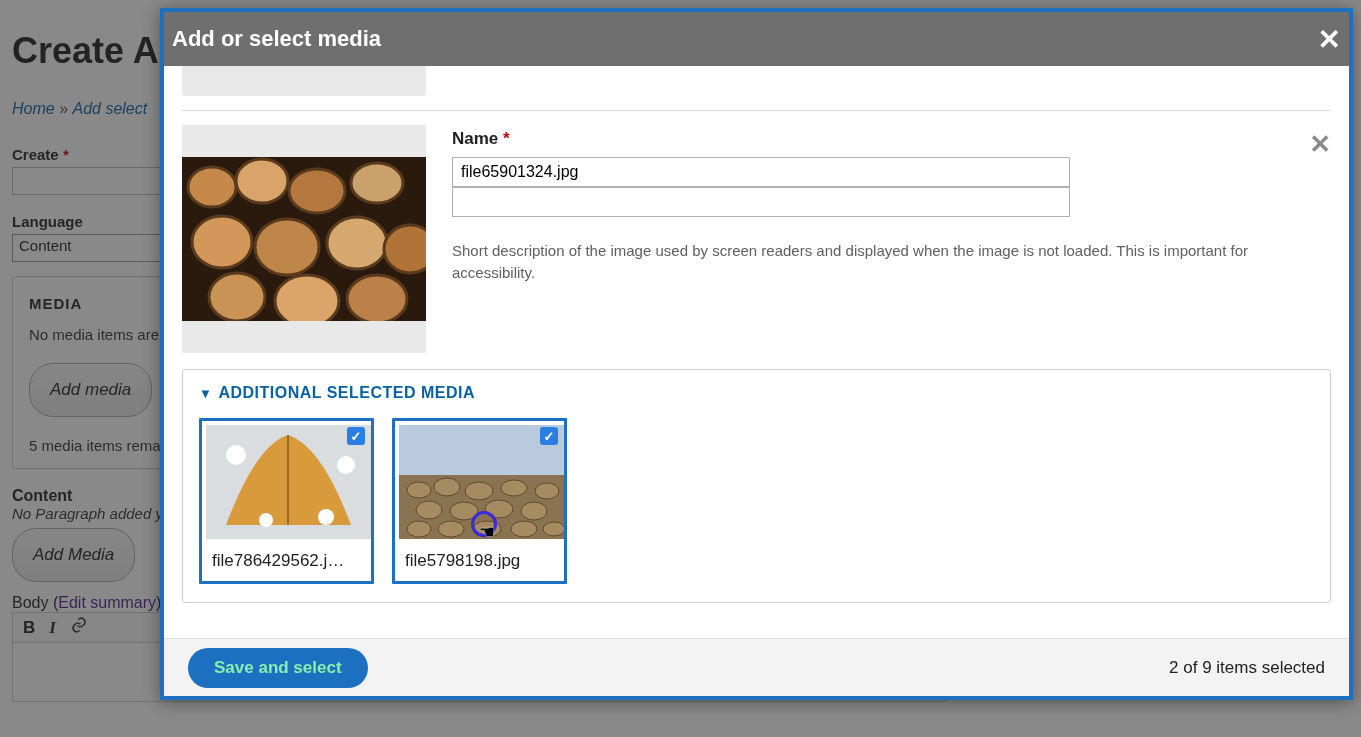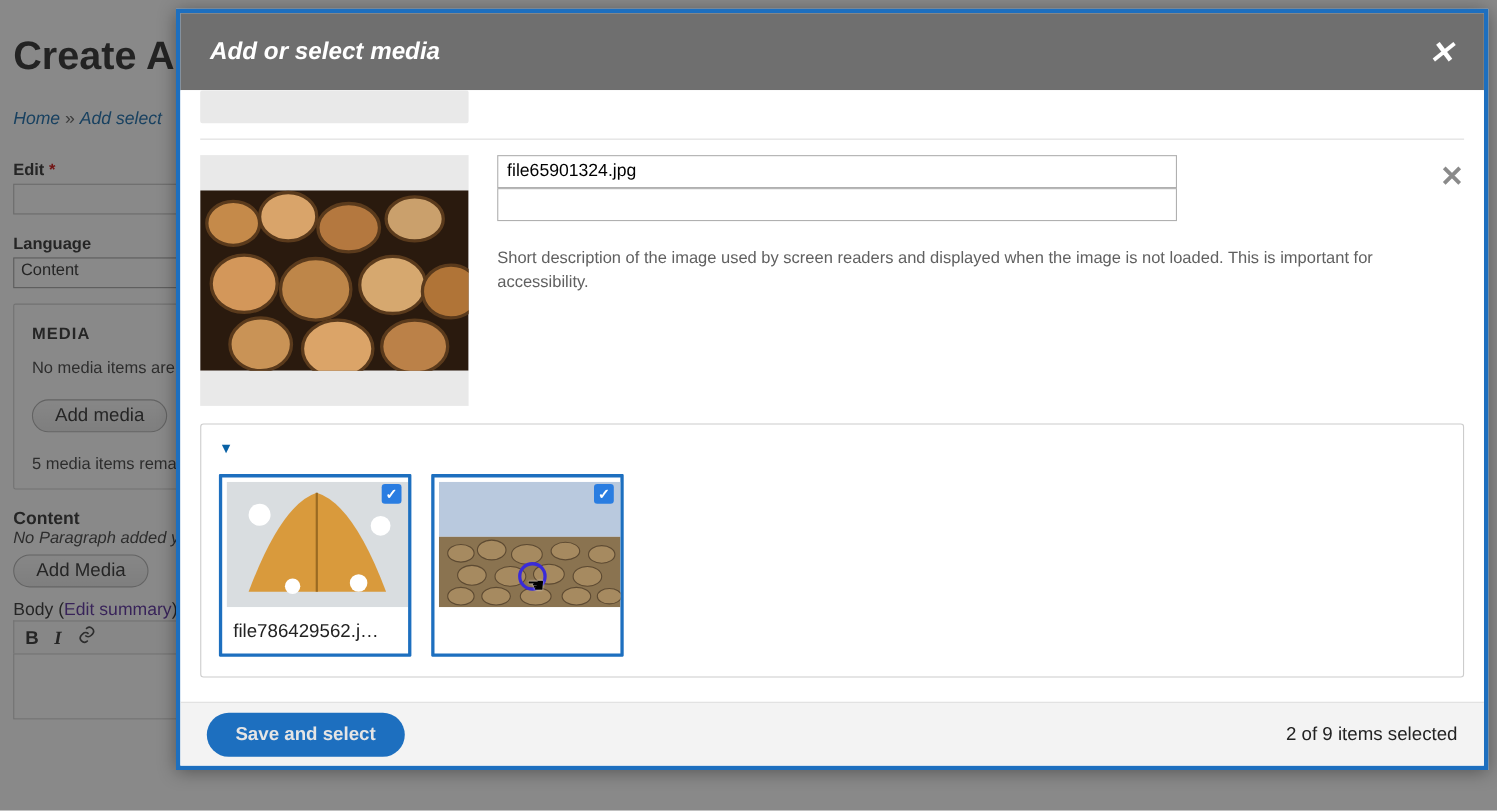--- a/index.html
+++ b/index.html
@@ -11,37 +11,37 @@
   .page h1 { margin:18px 0 28px 0; font-weight:700; font-size:36px; color:#1e1e1e; }
   .breadcrumb { font-size:16px; color:#0861a5; margin-bottom:28px; }
   .breadcrumb a { color:#0861a5; text-decoration:none;font-style:italic; }
   .breadcrumb .sep { color:#555; }
   .form-label { font-size:15px; font-weight:700; color:#222; margin:6px 0 4px; }
   .req { color:#c00; }
   .text-input { width:935px; max-width:935px; height:28px; border:1px solid #bbb; background:#fff; padding:2px 6px; font-size:14px; }
   .select { width:220px; height:28px; border:1px solid #999; background:#fff; padding:2px 6px; font-size:15px; }
   .panel { border:1px solid #ccc; border-radius:2px; width:935px; padding:14px 16px; margin-top:14px; background:#fff; }
   .panel-h { font-weight:700; letter-spacing:1px; font-size:15px; margin:4px 0 14px; }
-  .btn-pill { display:inline-block; border:1px solid #aaa; background:linear-gradient(#fafafa,#e7e7e7); border-radius:24px; padding:4px 20px; font-size:17px; cursor:pointer; color:#222; }
+  .btn-pill { display:inline-block; border:1px solid #aaa; background:linear-gradient(#fafafa,#e7e7e7); border-radius:24px; padding:16px 20px; font-size:17px; cursor:pointer; color:#222;font-style:italic; }
   .muted { color:#333; font-size:15px; }
   .content-label { font-weight:700; font-size:16px; margin-top:18px; }
   .italic { font-style:italic; }
   .body-line { font-size:16px; margin-top:12px; }
   .body-line a { color:#4c1d95; text-decoration:none; }
   .toolbar { width:935px; height:30px; border:1px solid #ccc; border-bottom:none; display:flex; align-items:center; gap:14px; padding:0 10px; background:#fafafa; }
   .toolbar .tbtn { font-weight:700; font-size:17px; cursor:pointer; }
   .toolbar .tbtn.italicf { font-style:italic; font-family: Georgia, serif; }
   .editor-area { width:935px; height:60px; border:1px solid #ccc; }
 
   
   .backdrop { position:absolute; inset:0; background:rgba(40,40,40,0.55); }
 
   
   .modal { position:absolute; left:160px; top:8px; width:1193px; height:692px; border:4px solid #1d6fbf; background:#fff; display:flex; flex-direction:column; box-shadow:0 2px 16px rgba(0,0,0,.4); }
-  .modal-header { height:70px; background:#6f6f6f; color:#fff; display:flex; align-items:center; padding:0 27px; justify-content:space-between;font-style:italic; }
+  .modal-header { height:54px; background:#6f6f6f; color:#fff; display:flex; align-items:center; padding:0 8px; justify-content:space-between; }
   .modal-title { font-size:22px; font-weight:700; }
   .close-x { font-size:28px; font-weight:700; cursor:pointer; color:#fff; }
   .modal-body { flex:1; overflow:auto; background:#fff; padding:0 18px 18px 18px; }
 
   .prev-placeholder { width:244px; height:30px; background:#e9e9e9; border-radius:2px; margin-top:0; }
   .divider { height:1px; background:#ddd; margin:14px 0; }
 
   .media-edit-row { display:flex; gap:26px; position:relative; }
   .thumb-large { width:244px; height:228px; background:#e9e9e9; display:flex; align-items:center; justify-content:center; }
   .thumb-large svg { width:244px; height:164px; }
@@ -56,21 +56,21 @@
   .additional-head .tri { font-size:13px; }
   .tiles { display:flex; gap:18px; margin-top:16px; }
   .tile { width:175px; border:3px solid #1d6fbf; background:#fff; border-radius:1px; }
   .tile-imgwrap { position:relative; margin:4px; }
   .tile-img { width:165px; height:114px; display:block; }
   .tile-check { position:absolute; top:2px; right:2px; width:18px; height:18px; background:#2a7de1; border-radius:3px; display:flex; align-items:center; justify-content:center; color:#fff; font-size:13px; font-weight:700; }
   .tile-cap { font-size:17px; padding:8px 10px 10px; white-space:nowrap; overflow:hidden; text-overflow:ellipsis; }
 
   .modal-footer { height:58px; border-top:1px solid #e0e0e0; background:#f3f3f3; display:flex; align-items:center; padding:0 24px; justify-content:space-between; }
   .footer-left { display:flex; gap:18px; }
-  .btn-primary { border:none; background:#1d6fbf; color:#e5e5e5; border-radius:26px; padding:10px 26px; font-size:17px; font-weight:600; cursor:pointer; }
+  .btn-primary { border:none; background:#1d6fbf; color:#86efac; border-radius:26px; padding:10px 26px; font-size:17px; font-weight:600; cursor:pointer; }
   .btn-secondary { border:1px solid #b6b6b6; background:linear-gradient(#fafafa,#e7e7e7); color:#222; border-radius:26px; padding:10px 26px; font-size:17px; cursor:pointer; }
   .footer-status { font-size:17px; color:#222; }
 
   
   .cursor { position:absolute; left:475px; top:515px; pointer-events:none; }
   .cursor .ring { width:26px; height:26px; border:3px solid #3a2bd9; border-radius:50%; position:absolute; left:-4px; top:-4px; }
   .cursor .hand { position:absolute; left:4px; top:6px; font-size:18px; color:#000; text-shadow:0 0 2px #fff; }
 
   
   .icon-link svg { width:18px; height:18px; }
@@ -80,21 +80,21 @@
 
 <div class="page">
   <h1>Create Article</h1>
   <div class="breadcrumb">
     <a href="#">Home</a>
     <span class="sep"> » </span>
     <a href="#">Add select</a>
   </div>
 
   <div class="form-label">
-    <span>Edit</span> <span class="req">*</span>
+    <span>Create</span> <span class="req">*</span>
   </div>
   <input class="text-input" style="">
 
   <div class="form-label" style="margin-top:18px;">Language</div>
   <div class="select">Content</div>
 
   <div class="panel">
     <div class="panel-h">MEDIA</div>
     <div class="muted" style="margin-bottom:20px;">No media items are selected.</div>
     <span class="btn-pill">Add media</span>
@@ -148,32 +148,36 @@
             <ellipse cx="175" cy="86" rx="30" ry="26" fill="#d6a86f" stroke="#5a3a1c" stroke-width="3"></ellipse>
             <ellipse cx="228" cy="92" rx="26" ry="24" fill="#b07437" stroke="#5a3a1c" stroke-width="3"></ellipse>
             <ellipse cx="55" cy="140" rx="28" ry="24" fill="#c99356" stroke="#5a3a1c" stroke-width="3"></ellipse>
             <ellipse cx="125" cy="144" rx="32" ry="26" fill="#dba468" stroke="#5a3a1c" stroke-width="3"></ellipse>
             <ellipse cx="195" cy="142" rx="30" ry="24" fill="#bb8148" stroke="#5a3a1c" stroke-width="3"></ellipse>
           </g>
         </svg>
       </div>
 
       <div class="fields-col">
+        <div class="fld-label">
+          <span>Name</span> <span class="req">*</span>
+        </div>
         <input class="fld-input" value="file65901324.jpg" style="">
 
         <input class="fld-input" value="" style="">
         <div class="help">Short description of the image used by screen readers and displayed when the image is not loaded. This is important for accessibility.</div>
       </div>
 
       <div class="remove-x">✕</div>
     </div>
 
     <div class="additional-panel">
       <div class="additional-head">
         <span class="tri">▼</span>
+        <span>ADDITIONAL SELECTED MEDIA</span>
       </div>
       <div class="tiles">
 
         <div class="tile">
           <div class="tile-imgwrap">
             <svg class="tile-img" viewBox="0 0 165 114" preserveAspectRatio="none">
               <rect width="165" height="114" fill="#d9dde0"></rect>
               <path d="M20 100 Q50 20 82 10 Q115 20 145 100 Z" fill="#d99a3c"></path>
               <path d="M82 10 L82 100" stroke="#9a6a22" stroke-width="2"></path>
               <circle cx="30" cy="30" r="10" fill="#fff"></circle>
@@ -203,20 +207,21 @@
                   <ellipse cx="135" cy="86" rx="13" ry="9"></ellipse>
                 <ellipse cx="20" cy="104" rx="12" ry="8"></ellipse>
                   <ellipse cx="52" cy="104" rx="13" ry="8"></ellipse>
                   <ellipse cx="88" cy="104" rx="14" ry="8"></ellipse>
                   <ellipse cx="125" cy="104" rx="13" ry="8"></ellipse>
                   <ellipse cx="155" cy="104" rx="11" ry="7"></ellipse>
               </g>
             </svg>
             <div class="tile-check">✓</div>
           </div>
+          <div class="tile-cap">file5798198.jpg</div>
         </div>
 
       </div>
     </div>
   </div>
 
   <div class="modal-footer">
     <div class="footer-left">
       <button class="btn-primary">Save and select</button>
     </div>

